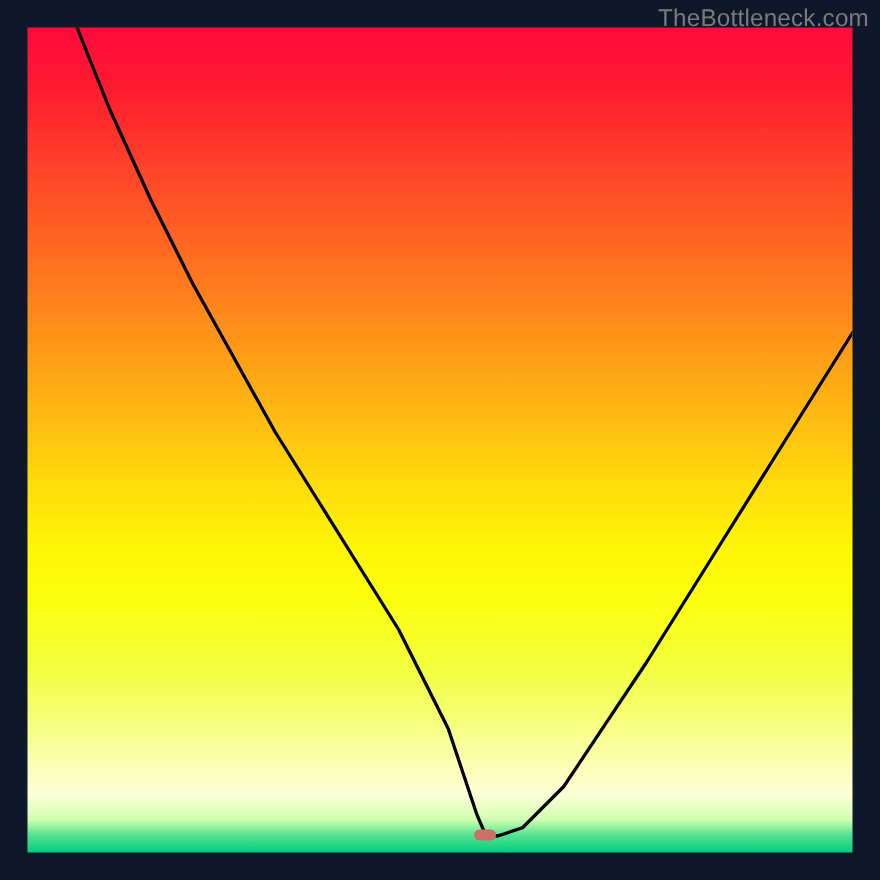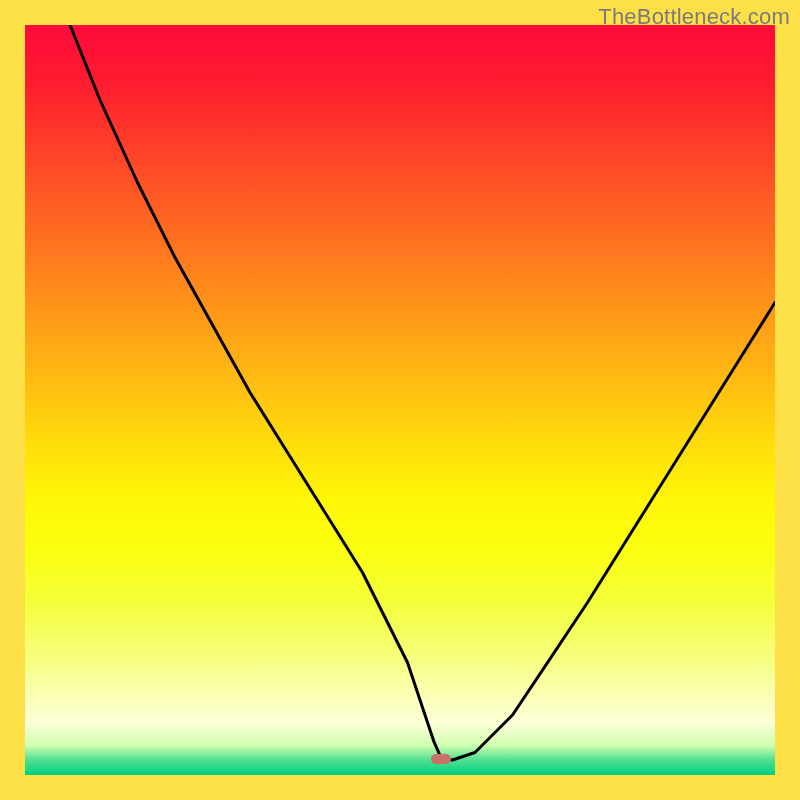--- a/index.html
+++ b/index.html
@@ -8,21 +8,21 @@
     width: 800px;
     height: 800px;
     overflow: hidden;
     background: #000;
     font-family: Arial, Helvetica, sans-serif;
   }
   .wrap {
     position: relative;
     width: 800px;
     height: 800px;
-    background: #fde047;
+    background: #0f172a;
   }
   .plot {
     position: absolute;
     left: 25px;
     top: 25px;
     width: 750px;
     height: 750px;
     background: linear-gradient(to bottom,
       #ff0a3c 0%,
       #ff1a30 7%,

